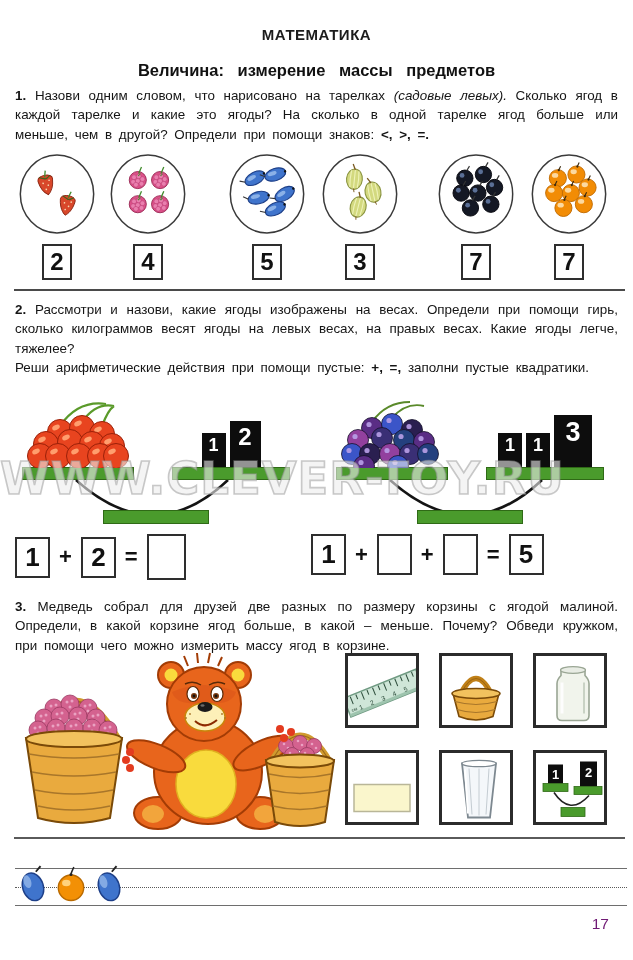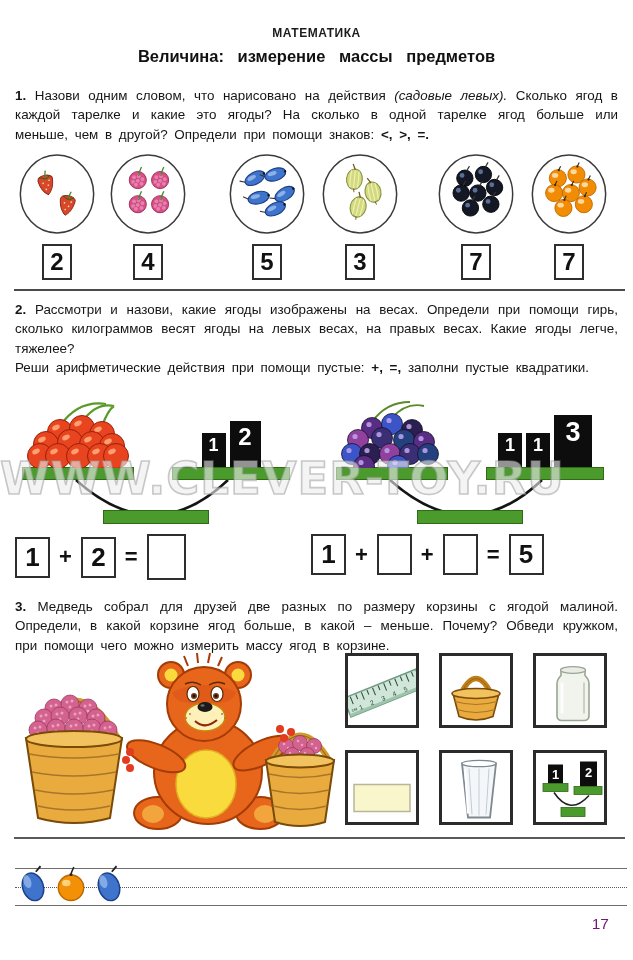--- a/index.html
+++ b/index.html
@@ -1,22 +1,22 @@
 <!DOCTYPE html>
 <html><head>
 <meta charset="utf-8">
 <style>
   * { margin:0; padding:0; box-sizing:border-box; }
   body { background:#888; font-family:"Liberation Sans", sans-serif; }
   .page { position:relative; width:633px; height:960px; background:#ffffff; margin:0 auto; overflow:hidden; color:#111; }
 
   
   #header { position:absolute; top:26px; left:0; right:0; text-align:center; }
-  .title { font-size:12px; font-weight:bold; letter-spacing:0.5px; word-spacing:2px; color:#1c1c1c; }
-  .subtitle { margin-top:7px; font-size:16.5px; font-weight:bold; word-spacing:9px; }
+  .title { font-size:15px; font-weight:bold; letter-spacing:0.5px; word-spacing:2px; color:#1c1c1c; }
+  .subtitle { margin-top:18px; font-size:16.5px; font-weight:bold; word-spacing:9px; }
 
   
   .tasktext { position:absolute; left:15px; width:603px; font-size:13.4px; line-height:19.4px; text-align:justify; word-spacing:3px; color:#151515; }
   #task1-text { top:86px; }
   #task2-text { top:300px; }
   #task3-text { top:597px; }
   #task4-text { top:845px; text-align:left; }
   .tasknum { font-weight:bold; }
   .b { font-weight:bold; }
   .i { font-style:italic; }
@@ -79,21 +79,21 @@
 
 <div class="page">
 
   <div id="header">
     <div class="title">МАТЕМАТИКА</div>
     <div class="subtitle">Величина: измерение массы предметов</div>
   </div>
 
   <div class="tasktext" id="task1-text">
     <span class="tasknum">1.</span>
-    <span>Назови одним словом, что нарисовано на действия</span>
+    <span>Назови одним словом, что нарисовано на тарелках</span>
     <span class="i">(садовые левых).</span>
     <span>Сколько ягод в каждой тарелке и какие это ягоды? На сколько в одной тарелке ягод больше или меньше, чем в другой? Определи при помощи знаков:</span>
     <span class="b">&lt;, &gt;, =.</span>
   </div>
 
   <div id="plates">
       <div class="plate" style="left: 18px;">
         <svg class="plate-c" viewBox="0 0 84 88">
           <ellipse cx="42" cy="44" rx="39.5" ry="42" fill="#fff" stroke="#3a3a3a" stroke-width="1.6"></ellipse>
           <g transform="translate(30 32) rotate(-12)">

